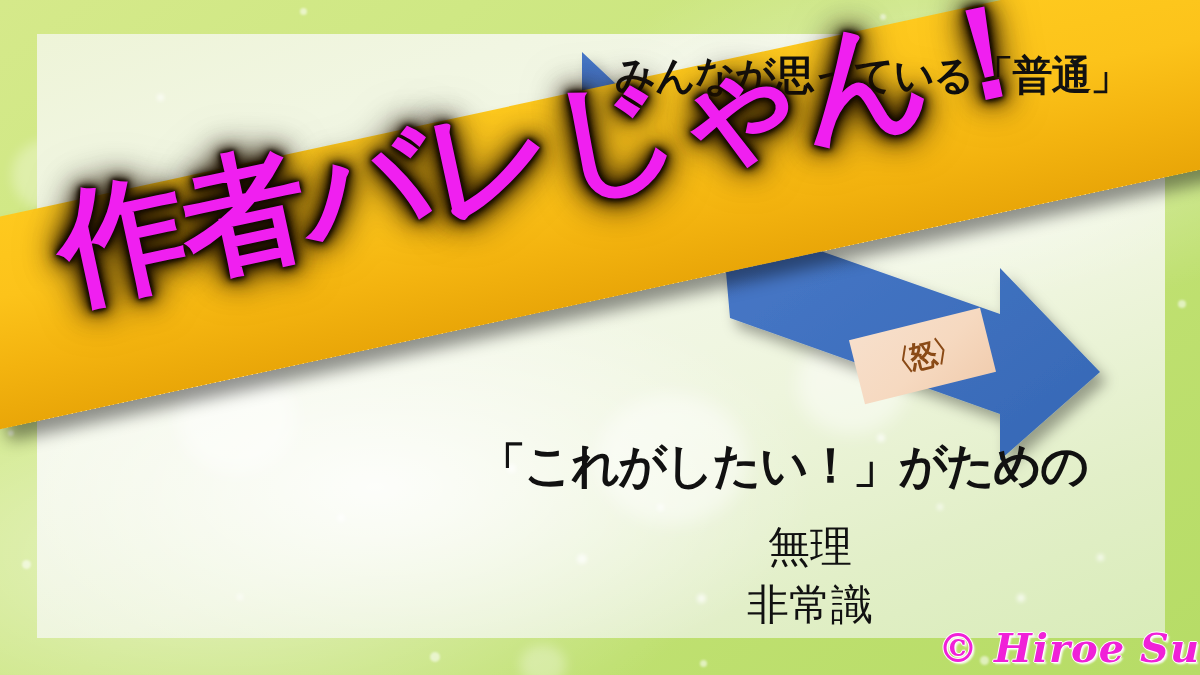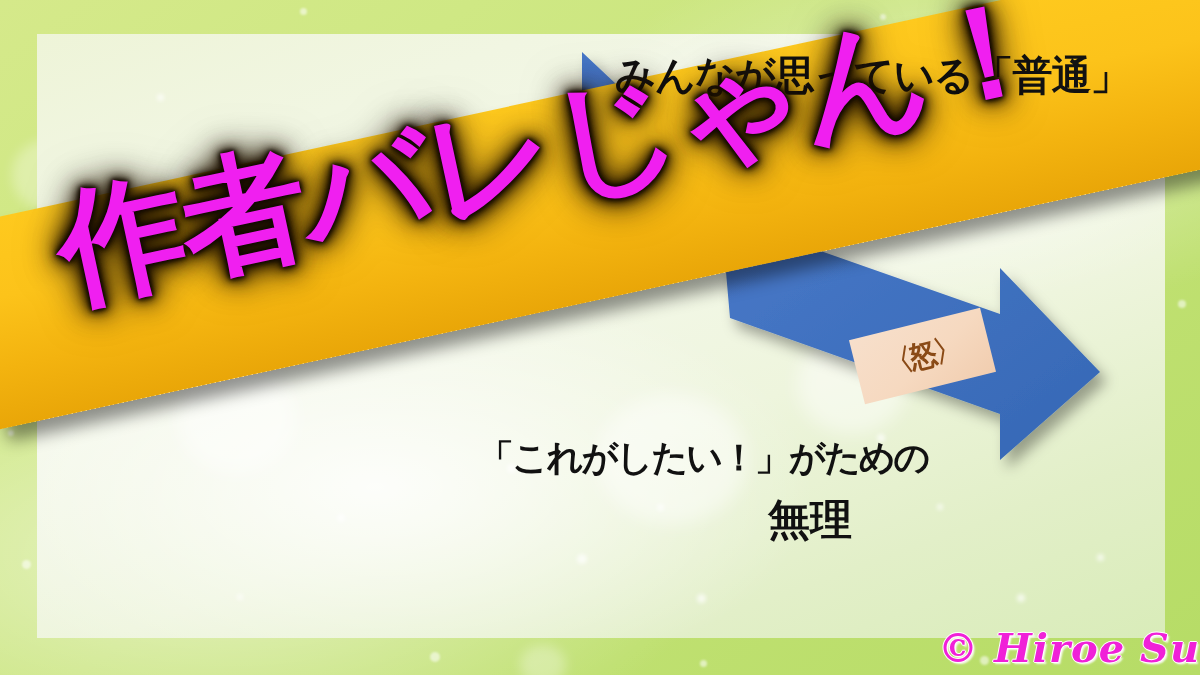--- a/index.html
+++ b/index.html
@@ -64,27 +64,28 @@
     font-size:50px;font-weight:bold;color:#121212;letter-spacing:1px;
     white-space:nowrap;
   }
   #futsuu{
     position:absolute;left:615px;top:48px;
     font-size:40px;font-weight:bold;color:#121212;letter-spacing:-1px;
     white-space:nowrap;
   }
   #korega{
     position:absolute;left:478px;top:434px;
-    font-size:36px;font-weight:bold;color:#111;letter-spacing:-2px;
+    font-size:48px;font-weight:bold;color:#111;letter-spacing:-2px;
     white-space:nowrap;
   }
   .centerline{
     position:absolute;left:480px;width:660px;text-align:center;
-    font-size:42px;font-weight:bold;color:#111;letter-spacing:0px;
-    white-space:nowrap;
+    font-size:42px;font-weight:normal;color:#111;letter-spacing:0px;
+    white-space:nowrap;
+    margin-top:27px;
   }
   #l-muri{top:492px;}
   #l-hijou{top:550px;}
   #l-senpaku{top:608px;letter-spacing:-2px;}
 
   
   #headline{
     position:absolute;left:60px;top:168px;width:1120px;
     transform:rotate(-12.2deg);transform-origin:0 50%;
     font-size:128px;font-weight:bold;color:#f01ff0;
@@ -181,18 +182,19 @@
   <div id="angertag">
     <span>〈怒〉</span>
   </div>
 
   <div id="futsuu" class="jp">みんなが思っている「普通」</div>
 
   <div id="headline" class="jp">作者バレじゃん！</div>
 
   <div id="korega" class="jp">「これがしたい！」がための</div>
   <div id="l-muri" class="jp centerline">無理</div>
+  <div id="l-hijou" class="jp centerline">非常識</div>
 
 
 
   <div id="sig">© Hiroe Suga</div>
 
 </div>
 
 </body></html>

